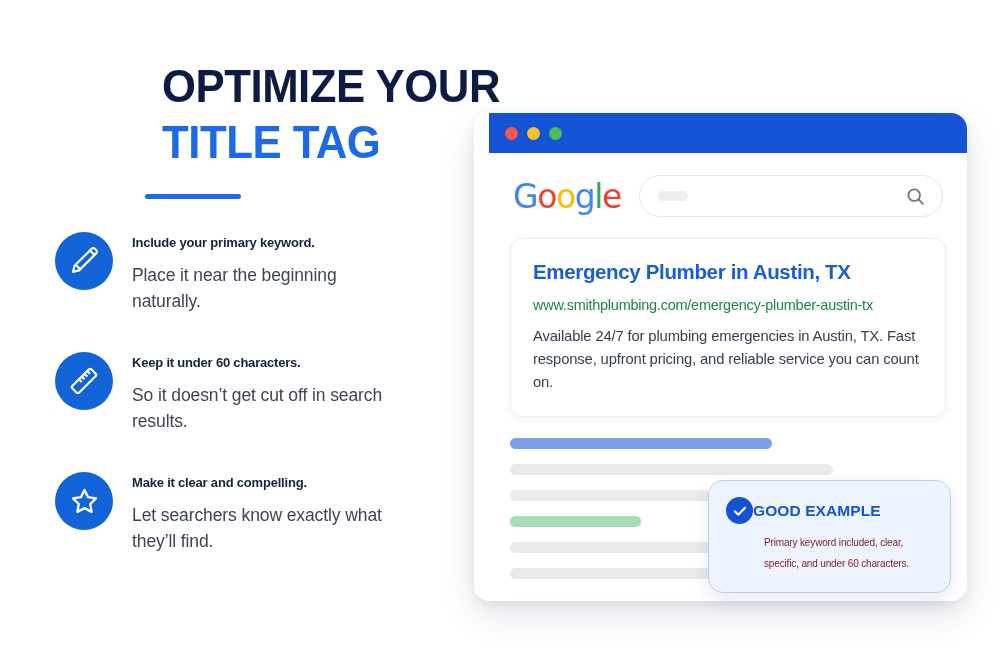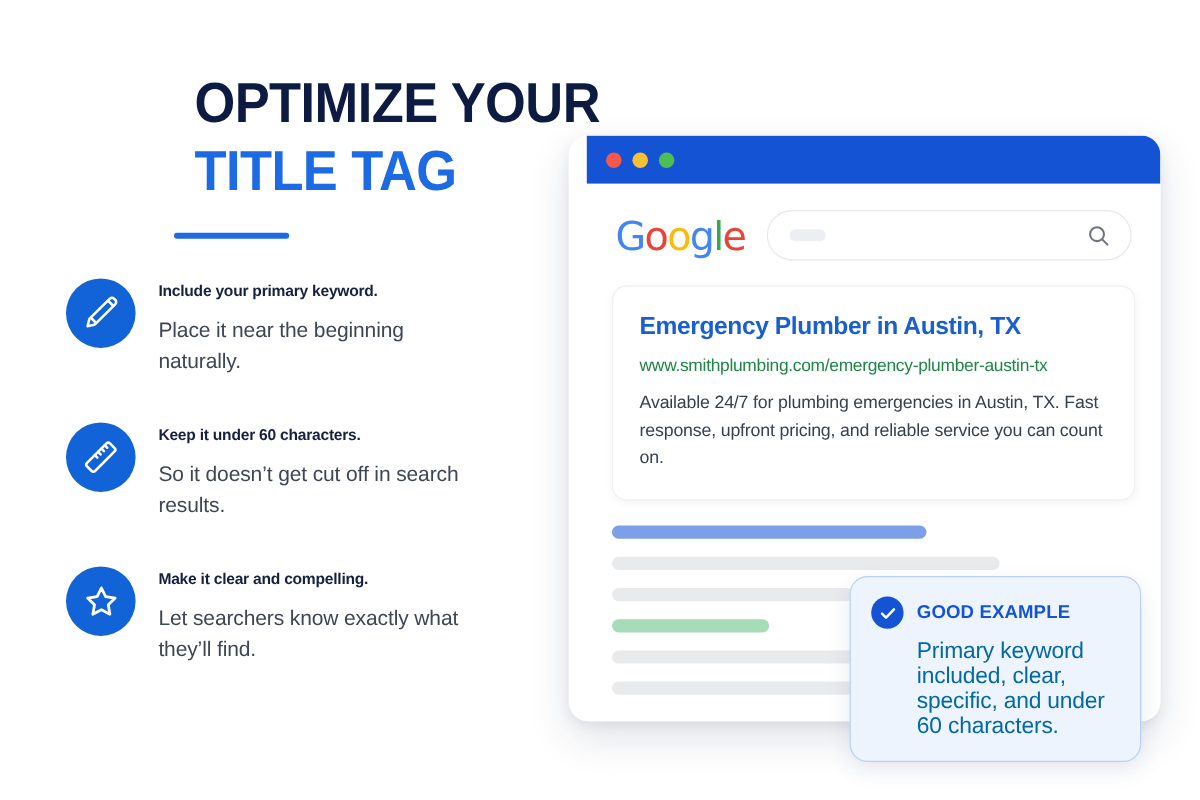--- a/index.html
+++ b/index.html
@@ -259,21 +259,20 @@
     background: #eef4fe;
     border: 1.4px solid #b9d0f4;
     border-radius: 15px;
     padding: 16px 17px 18px 17px;
     box-shadow: 0 7px 18px rgba(30, 60, 120, 0.10);
   }
 
   .callout-head {
     display: flex;
     align-items: center;
-    gap: 11px;
     margin-bottom: 8px;
   }
 
   .callout-check {
     flex: 0 0 auto;
     width: 27px;
     height: 27px;
     border-radius: 50%;
     background: #1453d4;
     display: flex;
@@ -282,22 +281,22 @@
   }
 
   .callout-title {
     color: #1453d4;
     font-size: 15.5px;
     font-weight: bold;
     letter-spacing: 0.1px;
   }
 
   .callout-body {
-    color: #0369a1;
-    font-size: 19px;
+    color: #7f1d1d;
+    font-size: 10px;
     line-height: 21px;
     padding-left: 38px;
     letter-spacing: -0.15px;
   }
 </style>
 </head>
 <body>
 
 <div class="stage">
 

